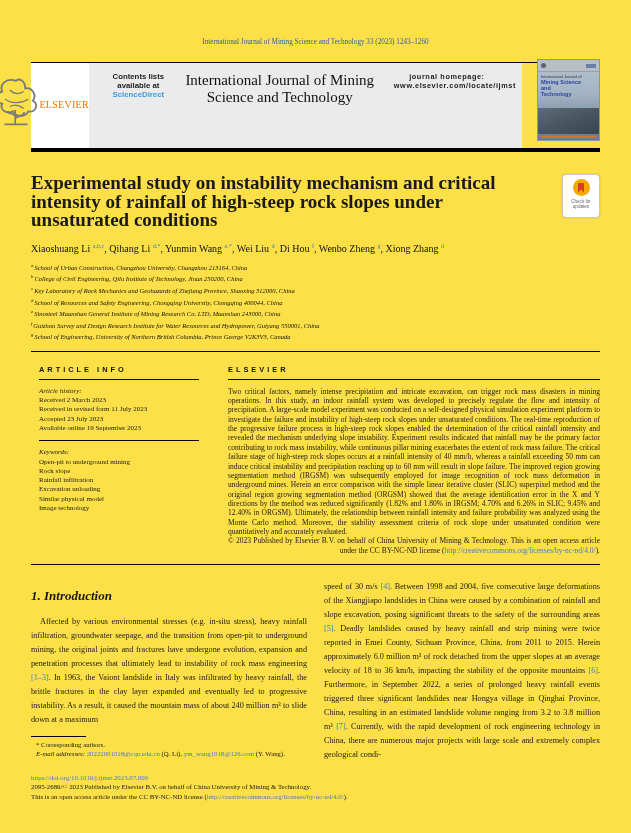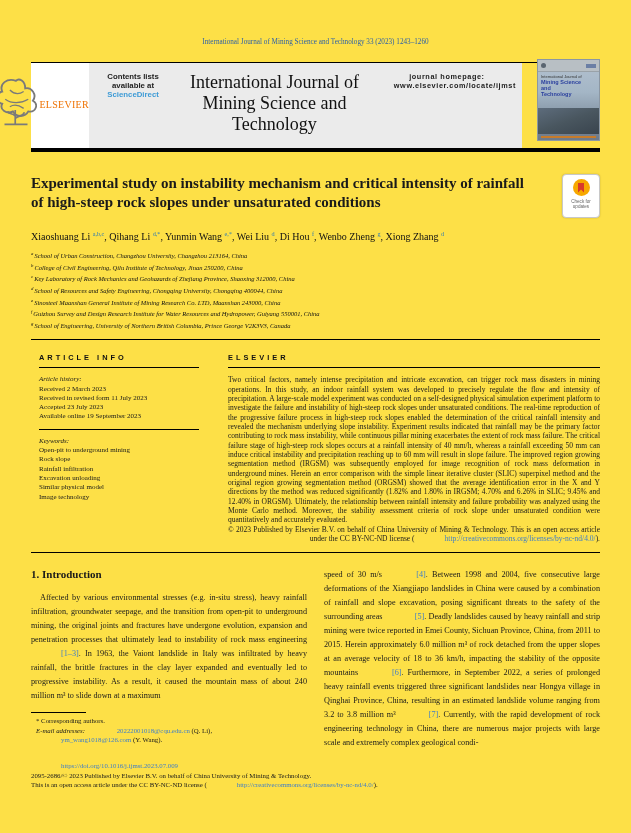--- a/index.html
+++ b/index.html
@@ -7,36 +7,36 @@
         padding:38px 31px 0;box-sizing:border-box;
         font-family:"Liberation Serif",serif;color:#1a1a1a;margin:0 auto;}
   .citation{text-align:center;font-size:7.2px;color:#2b5fa8;}
   .rule-thin-top{border-top:1.6px solid #000;margin-top:16px;}
   .header{display:flex;height:85px;}
   .elsevier{width:58px;background:#fff;display:flex;flex-direction:row;align-items:center;justify-content:flex-end;padding-bottom:2px;}
   .elsevier-word{font-size:10px;color:#ee7203;letter-spacing:.3px;}
   .band{flex:1;background:#ebebeb;text-align:center;padding:9px 6px 8px;display:flex;justify-content:space-between;box-sizing:border-box;}
   .contents-line{font-family:"Liberation Sans",sans-serif;font-size:7.8px;font-weight:bold;color:#222;}
   .sd{color:#3e9bd6;}
-  .jtitle{font-size:18px;color:#111;}
+  .jtitle{font-size:15px;color:#111;}
   .homepage{font-family:"Liberation Sans",sans-serif;font-size:7.3px;font-weight:bold;letter-spacing:.6px;color:#222;}
   .cover{width:63px;height:82px;margin-left:15px;margin-top:-4px;position:relative;border:1px solid #8b97a3;box-sizing:border-box;
          background:linear-gradient(180deg,#b3c1cf 0%,#a4b6c6 40%,#8fa0b0 60%,#6d7988 100%);overflow:hidden;flex-shrink:0;}
   .cover-topstrip{height:11px;background:#b8bfc4;border-bottom:1px solid #9aa2a8;display:flex;align-items:center;justify-content:space-between;padding:0 3px;}
   .cover-dot{width:5px;height:5px;border-radius:50%;background:#5a6570;display:inline-block;}
   .cover-dot2{width:10px;height:4px;background:#6b7fa5;display:inline-block;}
   .cover-titlebox{padding:2px 3px;text-align:left;font-family:"Liberation Sans",sans-serif;}
   .cover-l1{font-size:4px;color:#333;}
   .cover-l2,.cover-l3,.cover-l4{font-size:5.5px;font-weight:bold;color:#2a3f9e;line-height:6px;}
   .cover-rock{position:absolute;left:0;right:0;bottom:6px;height:26px;
               background:linear-gradient(160deg,#5d6c7c 0%,#49565f 50%,#39444e 100%);}
   .cover-footline{position:absolute;left:3px;right:3px;bottom:2px;height:2px;background:#c77b2a;}
   .rule-thick{border-top:4px solid #000;}
   .title-row{display:flex;margin-top:22px;}
-  .title{font-size:15px;line-height:18.5px;font-weight:bold;margin:0;width:505px;}
+  .title{font-size:19px;line-height:18.5px;font-weight:bold;margin:0;width:505px;}
   .check-badge{margin-left:auto;width:38px;height:44px;border:1px solid #c8c8c8;border-radius:4px;background:#fff;
                display:flex;flex-direction:column;align-items:center;padding-top:4px;box-sizing:border-box;
                box-shadow:0 0 2px rgba(0,0,0,.2);}
   .badge-circle{width:17px;height:17px;border-radius:50%;background:#f7a800;display:flex;align-items:center;justify-content:center;}
   .badge-bookmark{width:6px;height:10px;background:#d93a2b;clip-path:polygon(0 0,100% 0,100% 100%,50% 70%,0 100%);}
   .badge-text{font-family:"Liberation Sans",sans-serif;font-size:4.6px;color:#666;text-align:center;line-height:5.4px;margin-top:3px;}
   .authors{margin-top:12px;font-size:10px;color:#111;}
   .authors .sup{font-size:6.2px;vertical-align:super;color:#2d7cb3;}
   .affiliations{margin-top:7px;font-style:italic;font-size:6.5px;line-height:9.4px;color:#111;}
   .aff-sup{font-size:4.8px;vertical-align:super;margin-right:1px;}
@@ -47,28 +47,28 @@
   .col-head{font-family:"Liberation Sans",sans-serif;font-weight:bold;font-size:7.4px;letter-spacing:3px;color:#111;}
   .col-rule{border-top:1px solid #000;margin:5px 0 7px;}
   .hist-label,.kw-label{font-style:italic;font-size:7px;line-height:9.3px;}
   .hist-item,.kw-item{font-size:7px;line-height:9.3px;}
   .info-mid-rule{border-top:1px solid #000;margin:7px 0;}
   .abs-text{font-size:7.5px;line-height:9.35px;text-align:justify;margin:0;}
   .abs-copy{font-size:7.5px;line-height:9.35px;text-align:justify;text-align-last:right;margin:0;}
   .rule-bottom{border-top:1.4px solid #000;margin-top:9px;}
   .body-cols{display:flex;gap:17px;margin-top:15px;}
   .bcol{width:276px;}
-  .sec-head{font-size:11px;font-weight:bold;margin:0 0 11px;}
+  .sec-head{font-size:13px;font-weight:bold;margin:8px 0 11px;font-style:italic;}
   .bpar{font-size:8.2px;line-height:14px;text-align:justify;margin:0;}
   .indent{text-indent:9px;}
   .footnote{margin-top:9px;font-size:6.8px;line-height:9.2px;}
   .fn-rule{width:55px;border-top:1px solid #000;margin-bottom:3px;}
   .fn-line1,.fn-email{text-indent:5px;}
   .em{font-style:italic;}
-  .link{color:#3f7ec8;margin-left:30px;}
+  .link{color:#3f7ec8;}
   .footer{margin-top:11px;font-size:6.8px;line-height:9.3px;}
 </style>
 </head>
 <body>
 
 <div class="page">
 
   <div class="citation link-top" style="cursor:pointer;">International Journal of Mining Science and Technology 33 (2023) 1243–1260</div>
 
   <div class="rule-thin-top"></div>

